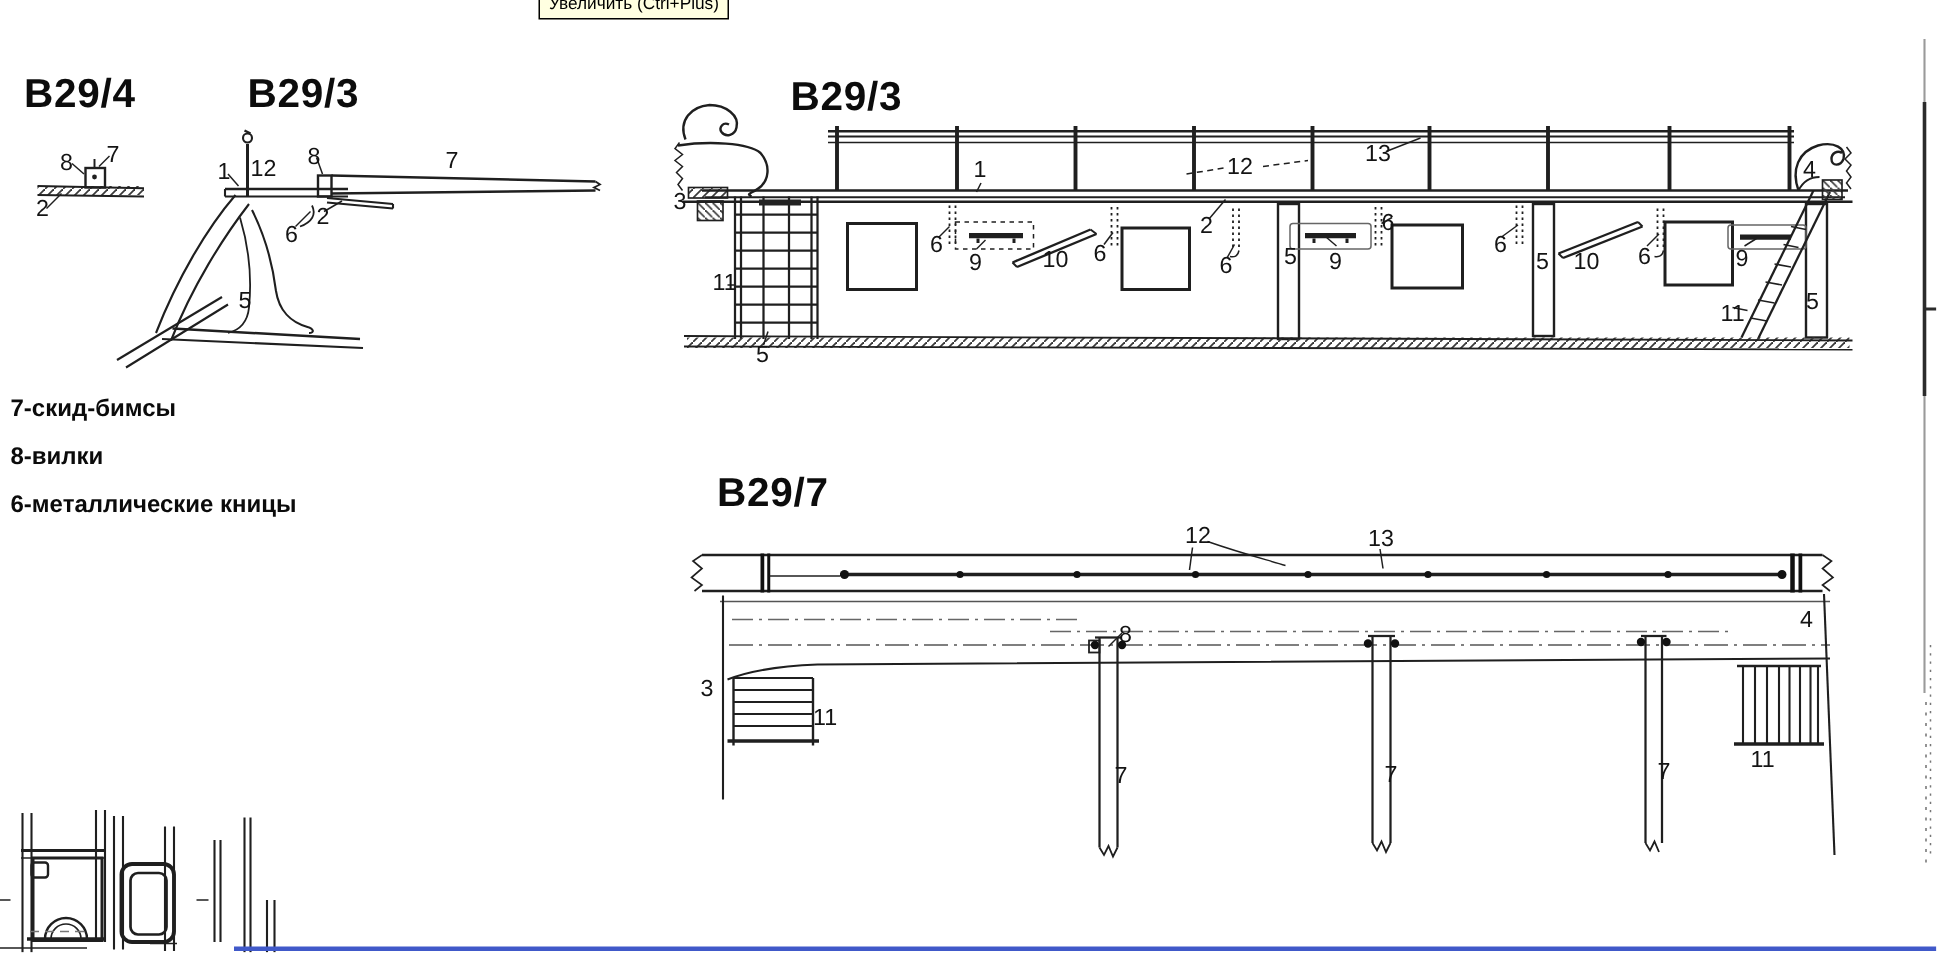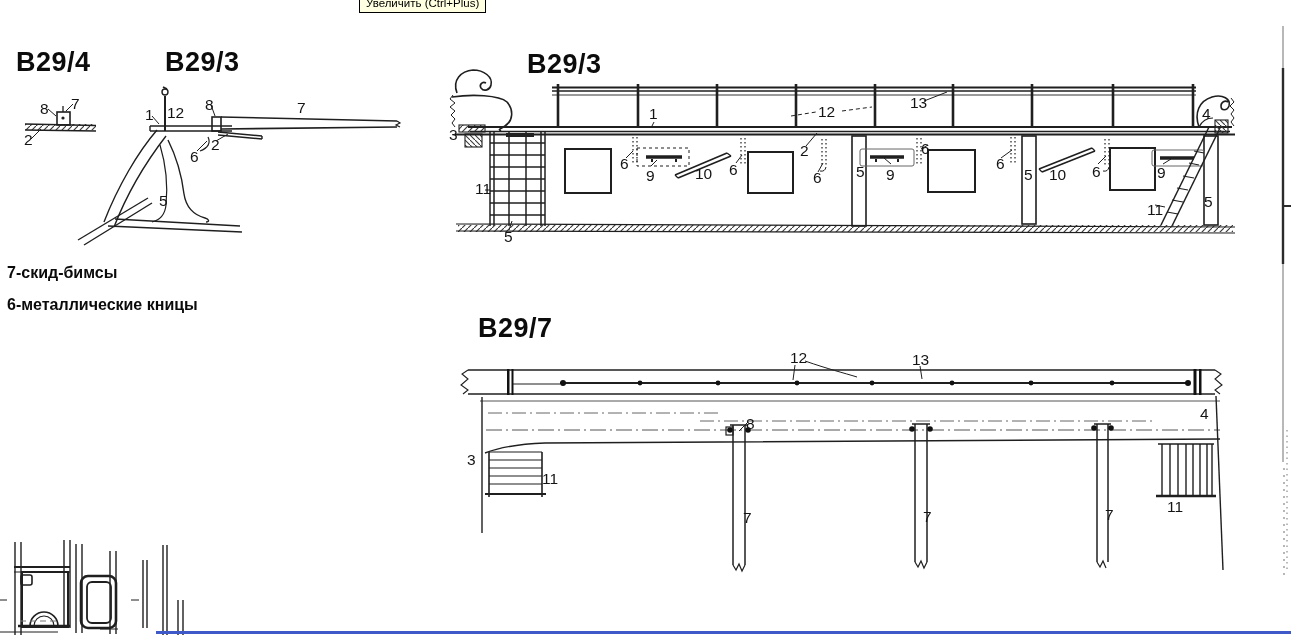--- a/index.html
+++ b/index.html
@@ -361,20 +361,21 @@
     </g>
   </svg>
 
   <div class="title" style="left:16px;top:47px">B29/4</div>
   <div class="title" style="left:165px;top:47px">B29/3</div>
   <div class="title" style="left:527px;top:49px">B29/3</div>
   <div class="title" style="left:478px;top:313px">B29/7</div>
 
   <div id="legend">
       <div class="legend-line">7-скид-бимсы</div>
+      <div class="legend-line">8-вилки</div>
       <div class="legend-line">6-металлические кницы</div>
     </div>
 
   <div>
       <span class="callout" style="left: 40px; top: 101px;">8</span>
       <span class="callout" style="left: 71px; top: 96px;">7</span>
       <span class="callout" style="left: 24px; top: 132px;">2</span>
       <span class="callout" style="left: 145px; top: 107px;">1</span>
       <span class="callout" style="left: 167px; top: 105px;">12</span>
       <span class="callout" style="left: 205px; top: 97px;">8</span>

